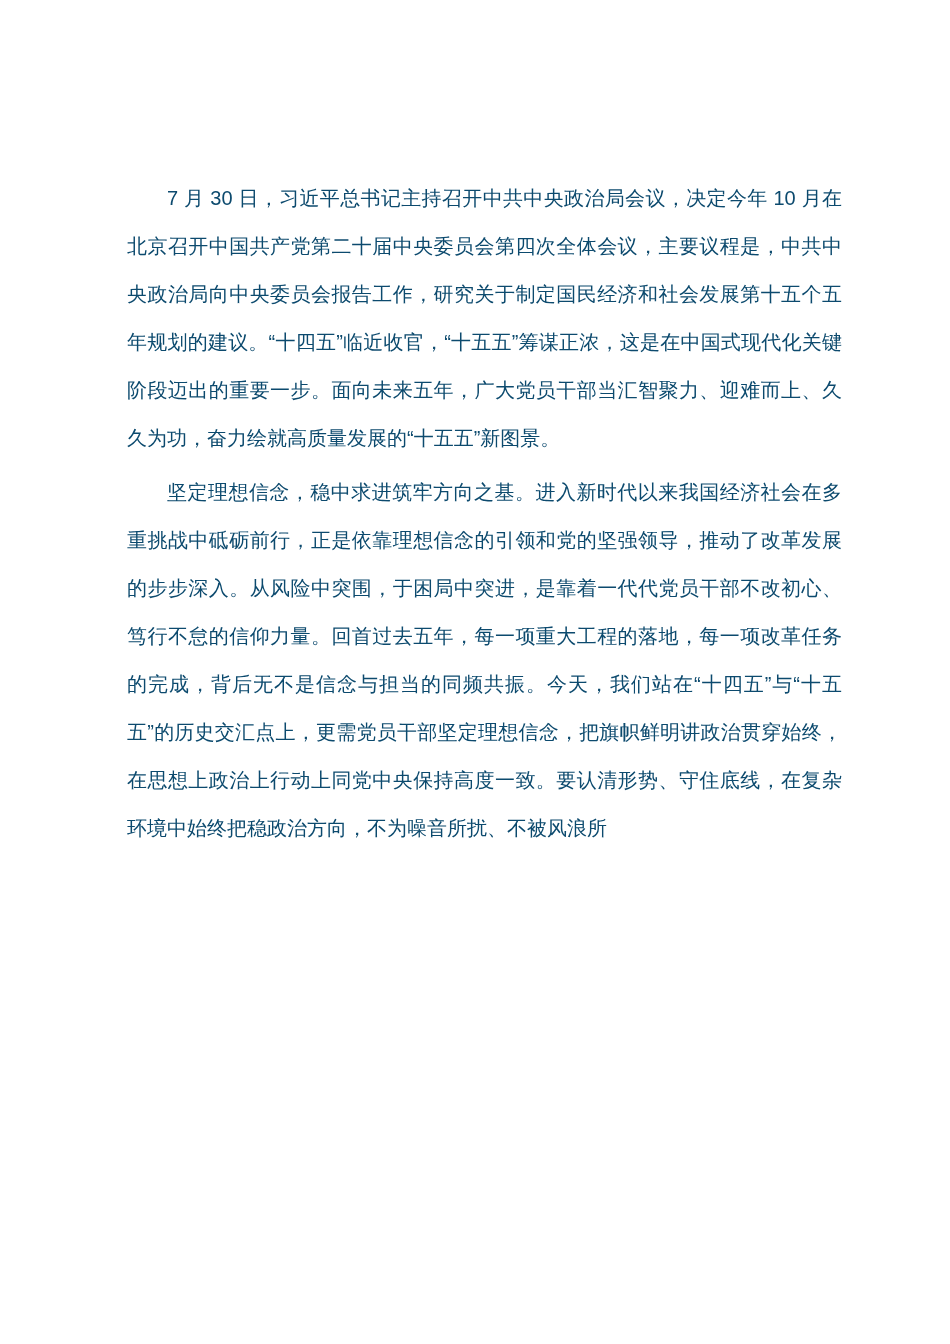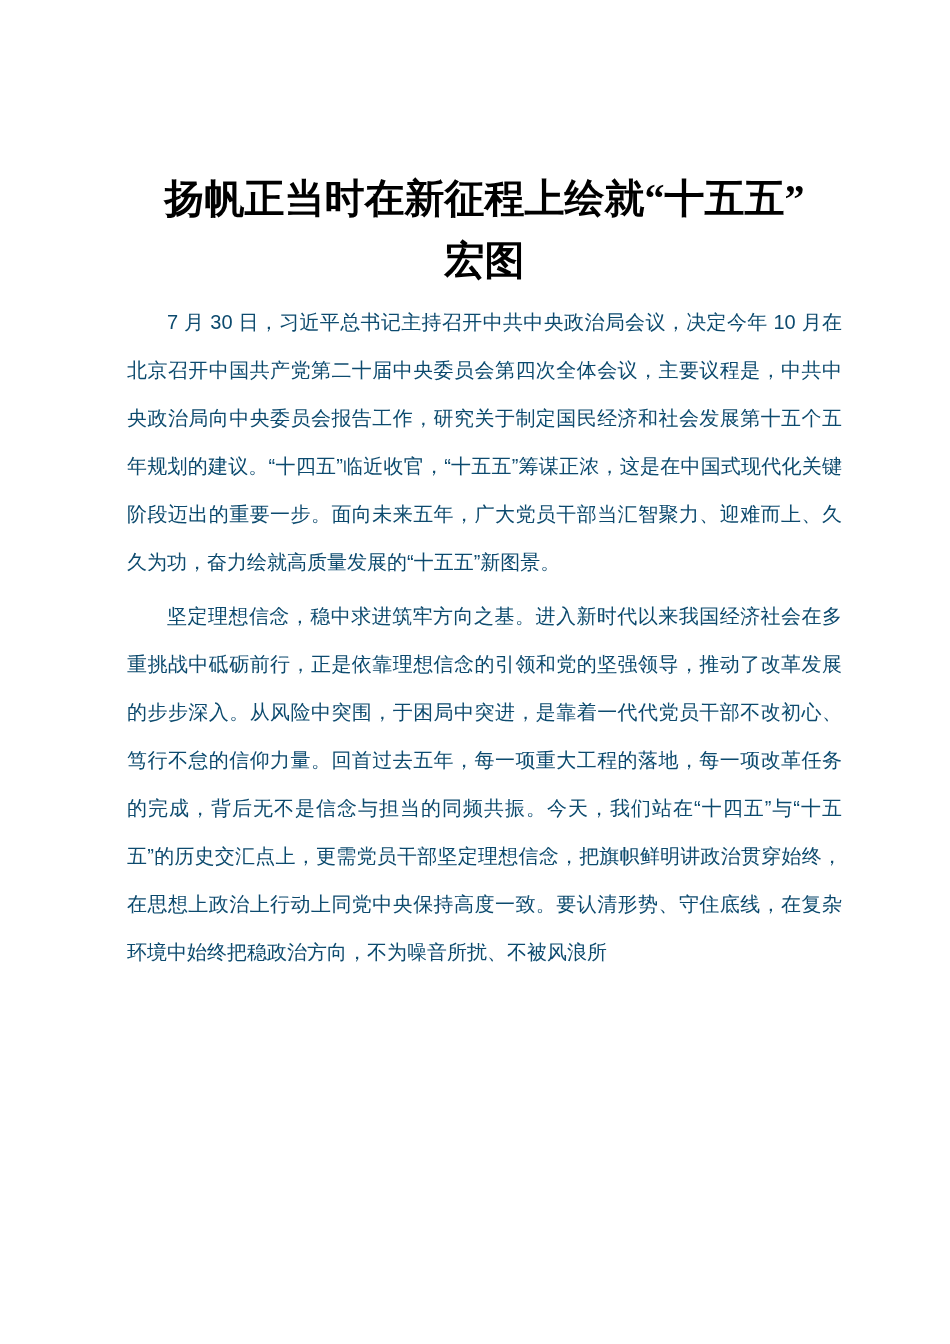--- a/index.html
+++ b/index.html
@@ -41,21 +41,17 @@
     text-justify: inter-ideograph;
     text-indent: 2em;
     color: #0c4a6e;
     word-break: break-all;
   }
 </style>
 </head>
 <body>
 
 <div class="page">
-  <h1 class="doc-title">
-    <span class="title-line">扬帆正当时在新征程上绘就“十五五”</span>
-    <span class="title-line">宏图</span>
-  </h1>
   <div class="doc-body">
     <p>7 月 30 日，习近平总书记主持召开中共中央政治局会议，决定今年 10 月在北京召开中国共产党第二十届中央委员会第四次全体会议，主要议程是，中共中央政治局向中央委员会报告工作，研究关于制定国民经济和社会发展第十五个五年规划的建议。“十四五”临近收官，“十五五”筹谋正浓，这是在中国式现代化关键阶段迈出的重要一步。面向未来五年，广大党员干部当汇智聚力、迎难而上、久久为功，奋力绘就高质量发展的“十五五”新图景。</p>
     <p>坚定理想信念，稳中求进筑牢方向之基。进入新时代以来我国经济社会在多重挑战中砥砺前行，正是依靠理想信念的引领和党的坚强领导，推动了改革发展的步步深入。从风险中突围，于困局中突进，是靠着一代代党员干部不改初心、笃行不怠的信仰力量。回首过去五年，每一项重大工程的落地，每一项改革任务的完成，背后无不是信念与担当的同频共振。今天，我们站在“十四五”与“十五五”的历史交汇点上，更需党员干部坚定理想信念，把旗帜鲜明讲政治贯穿始终，在思想上政治上行动上同党中央保持高度一致。要认清形势、守住底线，在复杂环境中始终把稳政治方向，不为噪音所扰、不被风浪所</p>
   </div>
 </div>
 
 </body></html>

